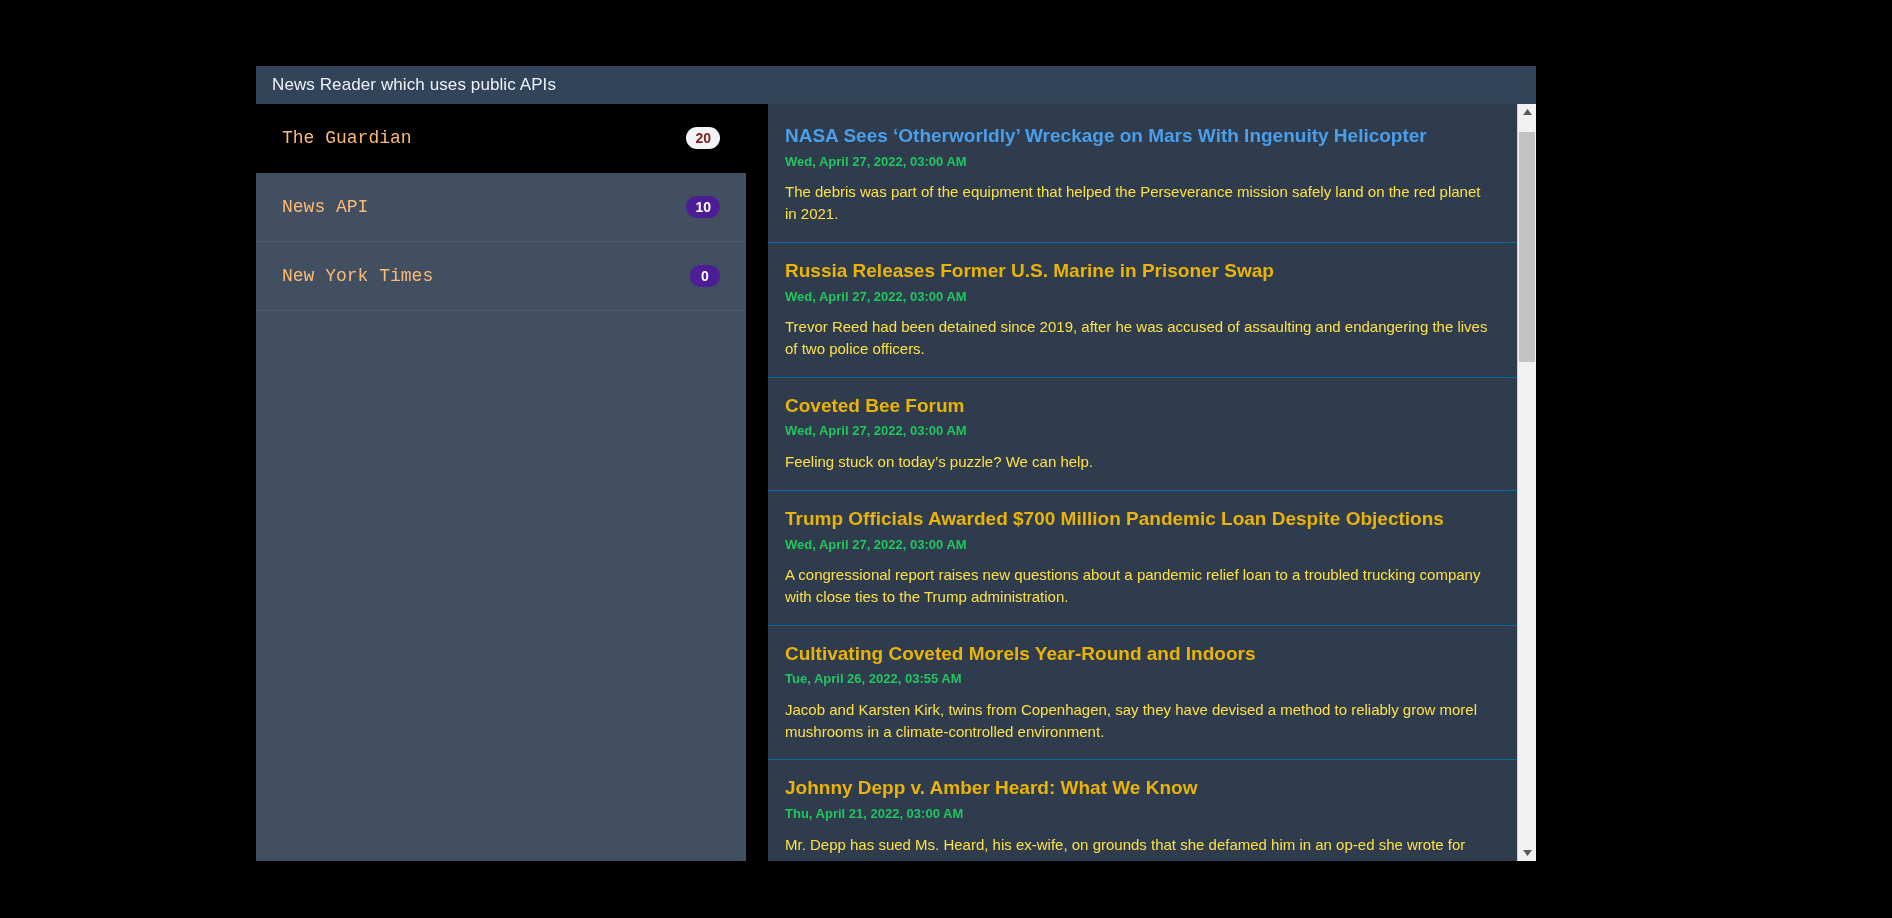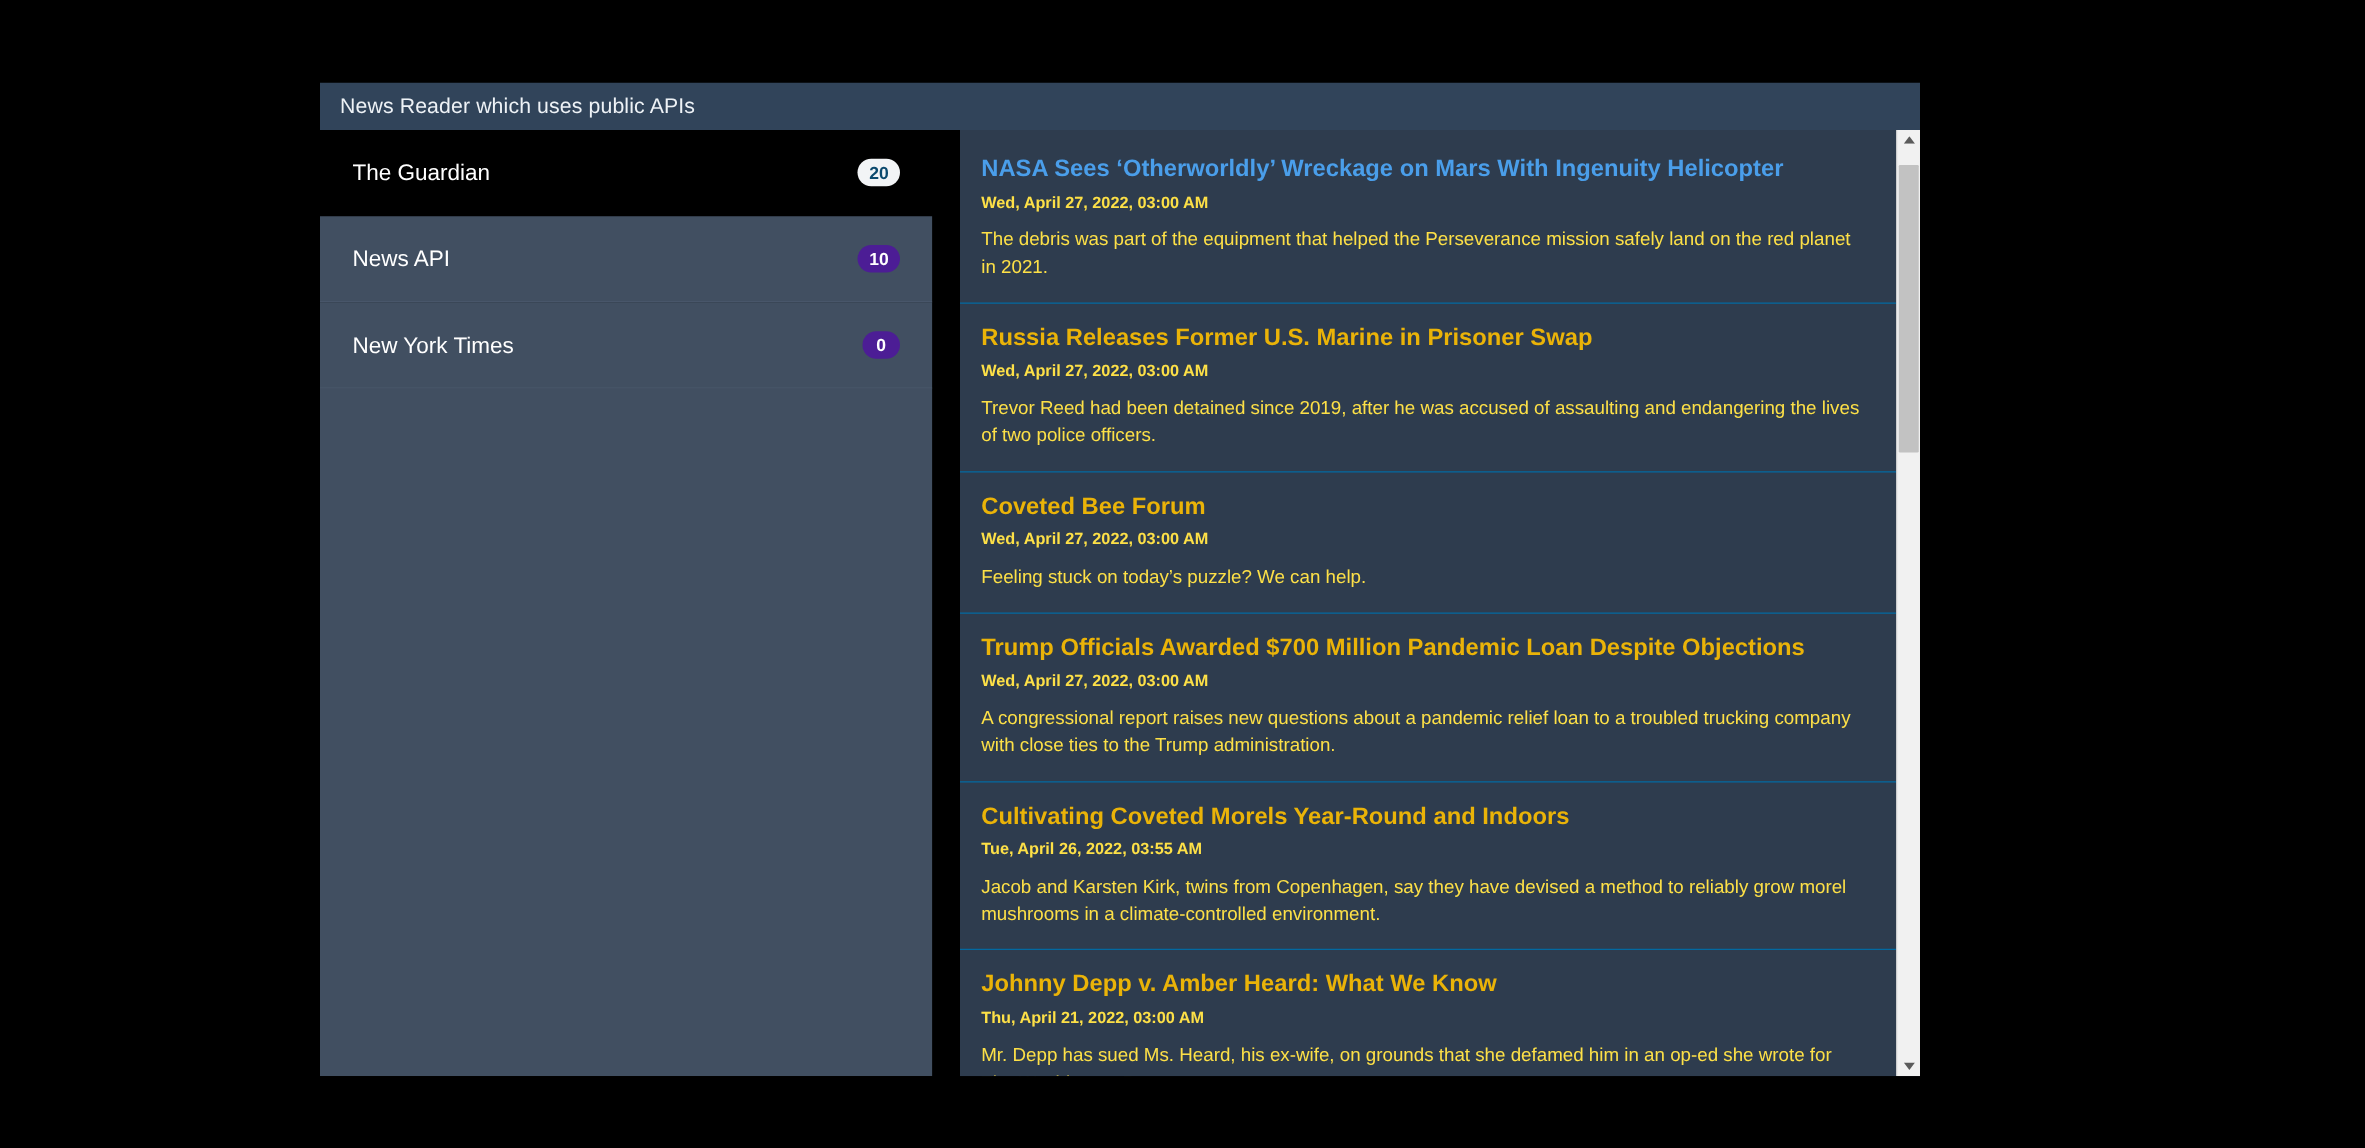--- a/index.html
+++ b/index.html
@@ -72,39 +72,40 @@
     box-sizing: border-box;
     background: #414f61;
     border-bottom: 1px solid #4b5a6d;
     cursor: pointer;
   }
   .source-item.is-active {
     background: #000000;
     border-bottom: 1px solid #000000;
   }
   .source-label {
-    color: #ffffff;
+    color: #fdba74;
     font-size: 18px;
+    font-family: Liberation Mono, monospace;
   }
   .source-badge {
     background: #4c1d95;
     color: #ffffff;
     font-size: 14px;
     font-weight: bold;
     min-width: 30px;
     height: 22px;
     line-height: 22px;
     text-align: center;
     border-radius: 11px;
     padding: 0 9px;
     box-sizing: border-box;
   }
   .source-item.is-active .source-badge {
     background: #f2f4f6;
-    color: #0c4a6e;
+    color: #7f1d1d;
   }
   #sidebar-filler {
     flex: 1;
     background: #414f61;
   }
 
   
   #gutter {
     width: 22px;
     min-width: 22px;
@@ -139,21 +140,21 @@
     line-height: 1.25;
     cursor: pointer;
     display: inline-block;
   }
   .article.is-hovered .article-headline {
     color: #4a9eea;
   }
   .article-date {
     font-size: 13px;
     font-weight: bold;
-    color: #fde047;
+    color: #22c55e;
     margin: 0 0 12px 0;
     line-height: 1.2;
   }
   .article-summary {
     font-size: 15px;
     color: #fde047;
     margin: 0;
     line-height: 1.45;
     max-width: 880px;
   }

